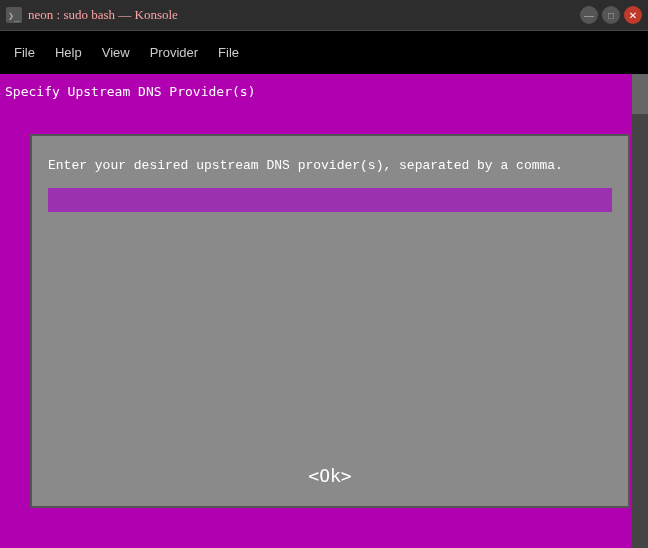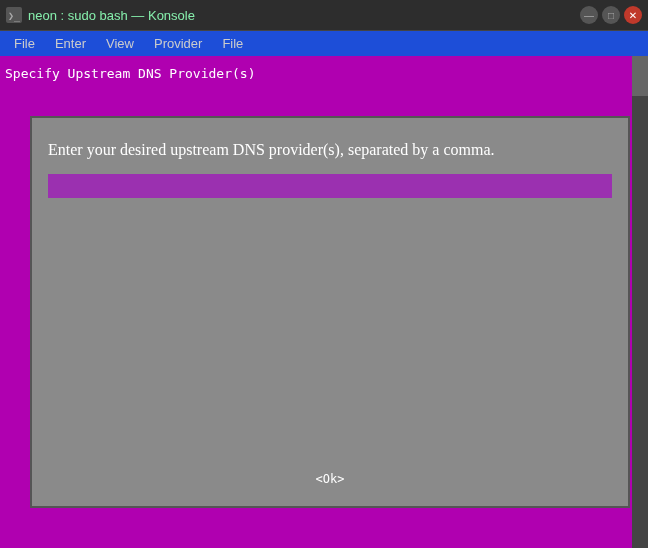--- a/index.html
+++ b/index.html
@@ -43,23 +43,23 @@
       background: #555;
       border-radius: 2px;
       display: flex;
       align-items: center;
       justify-content: center;
       color: #aaa;
       font-size: 10px;
     }
 
     .title-bar-title {
-      color: #86efac;
-      font-size: 13px;
-      font-family: Liberation Sans, sans-serif;
+      color: #fca5a5;
+      font-size: 13px;
+      font-family: Liberation Serif, serif;
     }
 
     .title-bar-controls {
       display: flex;
       align-items: center;
       gap: 4px;
     }
 
     .title-btn {
       width: 18px;
@@ -73,22 +73,22 @@
       font-size: 10px;
       color: #333;
     }
 
     .title-btn.minimize { background: #555; color: #aaa; }
     .title-btn.maximize { background: #555; color: #aaa; }
     .title-btn.close { background: #c0392b; color: #fff; }
 
     
     .menu-bar {
-      height: 26px;
-      background: #1d4ed8;
+      height: 44px;
+      background: #000000;
       display: flex;
       align-items: center;
       padding: 0 4px;
       border-top: 1px solid #444;
       flex-shrink: 0;
     }
 
     .menu-item {
       color: #ccc;
       font-size: 13px;
@@ -126,22 +126,22 @@
       bottom: 40px;
       background: #8a8a8a;
       border: 2px solid #555;
       display: flex;
       flex-direction: column;
       padding: 20px 16px 16px 16px;
     }
 
     .dialog-text {
       color: #ffffff;
-      font-size: 16px;
-      font-family: Liberation Serif, serif;
+      font-size: 13px;
+      font-family: Liberation Mono, monospace;
       white-space: pre-wrap;
       line-height: 1.5;
       margin-bottom: 12px;
     }
 
     .dialog-input-wrapper {
       margin-bottom: 16px;
     }
 
     .dialog-input {
@@ -164,21 +164,21 @@
     .dialog-buttons {
       display: flex;
       justify-content: space-around;
       padding: 0 40px;
     }
 
     .dialog-button {
       background: transparent;
       border: none;
       color: #ffffff;
-      font-size: 12px;
+      font-size: 18px;
       font-family: monospace;
       cursor: pointer;
       padding: 4px 12px;
       text-align: center;
     }
 
     
     .scrollbar-track {
       position: absolute;
       right: 0;
@@ -210,21 +210,21 @@
     </div>
     <div class="title-bar-controls">
       <button class="title-btn minimize">—</button>
       <button class="title-btn maximize">□</button>
       <button class="title-btn close">✕</button>
     </div>
   </div>
 
   <div class="menu-bar">
     <span class="menu-item">File</span>
-    <span class="menu-item">Enter</span>
+    <span class="menu-item">Help</span>
     <span class="menu-item">View</span>
     <span class="menu-item">Provider</span>
     <span class="menu-item">File</span>
   </div>
 
   <div class="terminal">
     <div class="terminal-text-line">Specify Upstream DNS Provider(s)</div>
 
     <div class="dialog">
       <div class="dialog-text">Enter your desired upstream DNS provider(s), separated by a comma.</div>

